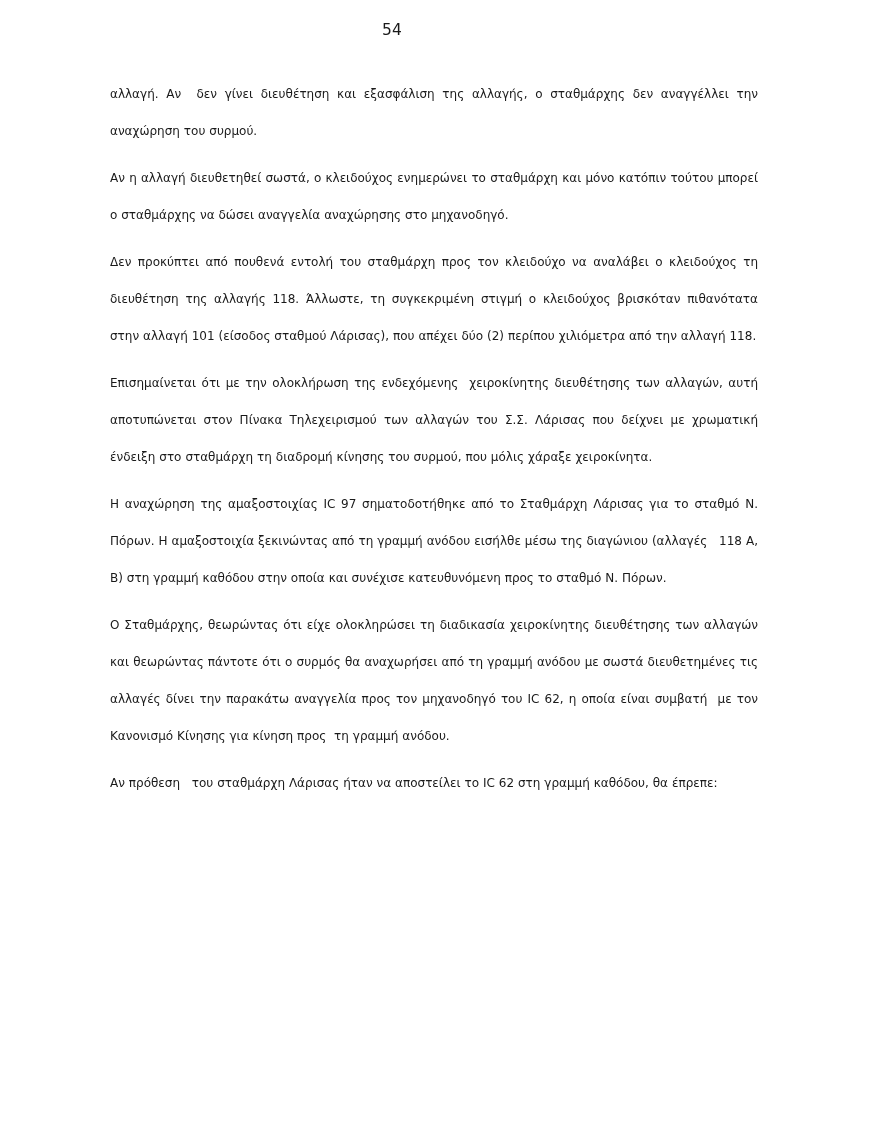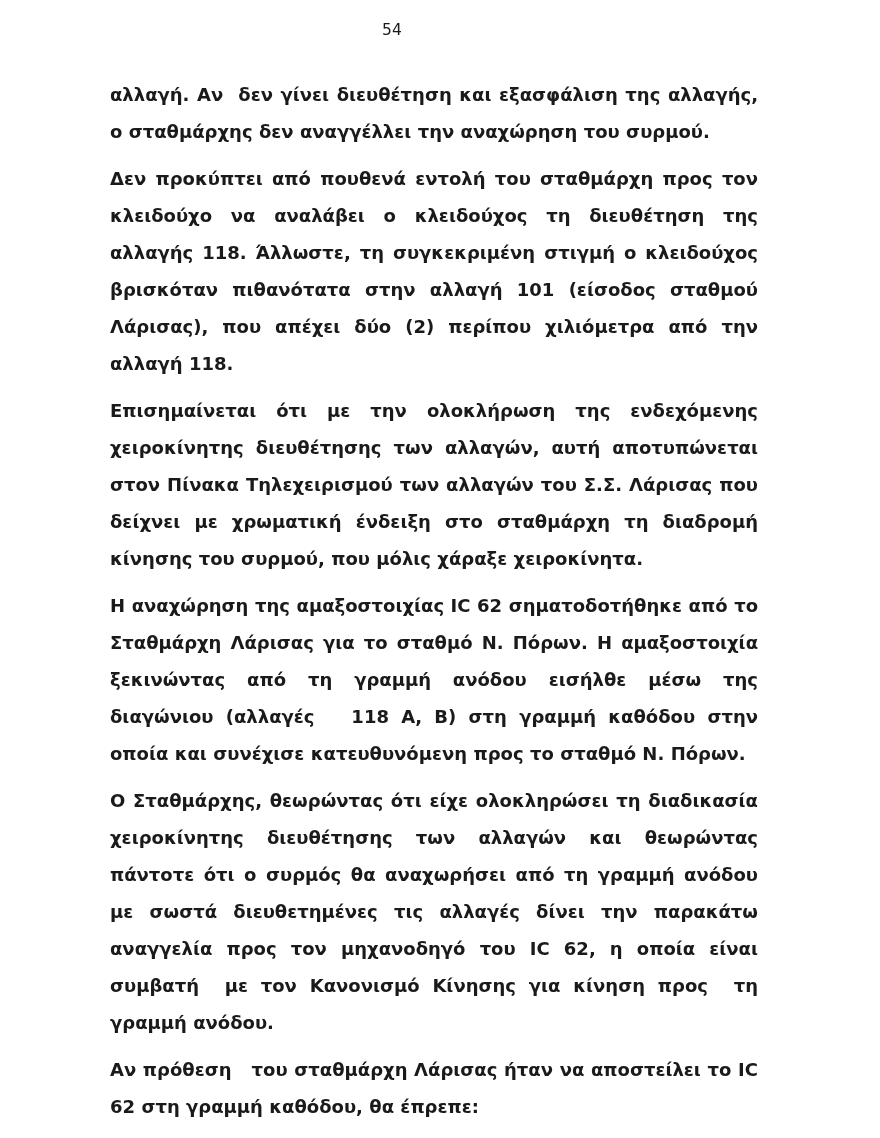--- a/index.html
+++ b/index.html
@@ -34,47 +34,47 @@
     letter-spacing: 0.2px;
   }
   .body-text {
     position: absolute;
     left: 110px;
     top: 76px;
     width: 648px;
   }
   p.para {
     margin: 0 0 10px 0;
-    font-size: 18px;
+    font-size: 12px;
     line-height: 37px;
     text-align: justify;
     text-justify: inter-word;
     color: #1a1a1a;
     white-space: pre-wrap;
     word-spacing: 0.1px;
-    font-weight: bold;
   }
   p.para.italic {
     font-style: italic;
   }
   p.para:last-child {
     margin-bottom: 0;
   }
 </style>
 </head>
 <body>
 
 <div class="page">
 
   <div class="page-number">54</div>
 
   <div class="body-text">
 
     <p class="para">αλλαγή. Αν  δεν γίνει διευθέτηση και εξασφάλιση της αλλαγής, ο σταθμάρχης δεν αναγγέλλει την αναχώρηση του συρμού.</p>
+    <p class="para">Αν η αλλαγή διευθετηθεί σωστά, ο κλειδούχος ενημερώνει το σταθμάρχη και μόνο κατόπιν τούτου μπορεί ο σταθμάρχης να δώσει αναγγελία αναχώρησης στο μηχανοδηγό.</p>
     <p class="para">Δεν προκύπτει από πουθενά εντολή του σταθμάρχη προς τον κλειδούχο να αναλάβει ο κλειδούχος τη διευθέτηση της αλλαγής 118. Άλλωστε, τη συγκεκριμένη στιγμή ο κλειδούχος βρισκόταν πιθανότατα στην αλλαγή 101 (είσοδος σταθμού Λάρισας), που απέχει δύο (2) περίπου χιλιόμετρα από την αλλαγή 118.</p>
     <p class="para">Επισημαίνεται ότι με την ολοκλήρωση της ενδεχόμενης  χειροκίνητης διευθέτησης των αλλαγών, αυτή αποτυπώνεται στον Πίνακα Τηλεχειρισμού των αλλαγών του Σ.Σ. Λάρισας που δείχνει με χρωματική ένδειξη στο σταθμάρχη τη διαδρομή κίνησης του συρμού, που μόλις χάραξε χειροκίνητα.</p>
-    <p class="para">Η αναχώρηση της αμαξοστοιχίας IC 62 σηματοδοτήθηκε από το Σταθμάρχη Λάρισας για το σταθμό Ν. Πόρων. Η αμαξοστοιχία ξεκινώντας από τη γραμμή ανόδου εισήλθε μέσω της διαγώνιου (αλλαγές   118 Α, Β) στη γραμμή καθόδου στην οποία και συνέχισε κατευθυνόμενη προς το σταθμό Ν. Πόρων.</p>
+    <p class="para">Η αναχώρηση της αμαξοστοιχίας IC 97 σηματοδοτήθηκε από το Σταθμάρχη Λάρισας για το σταθμό Ν. Πόρων. Η αμαξοστοιχία ξεκινώντας από τη γραμμή ανόδου εισήλθε μέσω της διαγώνιου (αλλαγές   118 Α, Β) στη γραμμή καθόδου στην οποία και συνέχισε κατευθυνόμενη προς το σταθμό Ν. Πόρων.</p>
     <p class="para">Ο Σταθμάρχης, θεωρώντας ότι είχε ολοκληρώσει τη διαδικασία χειροκίνητης διευθέτησης των αλλαγών και θεωρώντας πάντοτε ότι ο συρμός θα αναχωρήσει από τη γραμμή ανόδου με σωστά διευθετημένες τις αλλαγές δίνει την παρακάτω αναγγελία προς τον μηχανοδηγό του IC 62, η οποία είναι συμβατή  με τον Κανονισμό Κίνησης για κίνηση προς  τη γραμμή ανόδου.</p>
     <p class="para">Αν πρόθεση   του σταθμάρχη Λάρισας ήταν να αποστείλει το IC 62 στη γραμμή καθόδου, θα έπρεπε:</p>
 
   </div>
 
 </div>
 
 </body></html>

